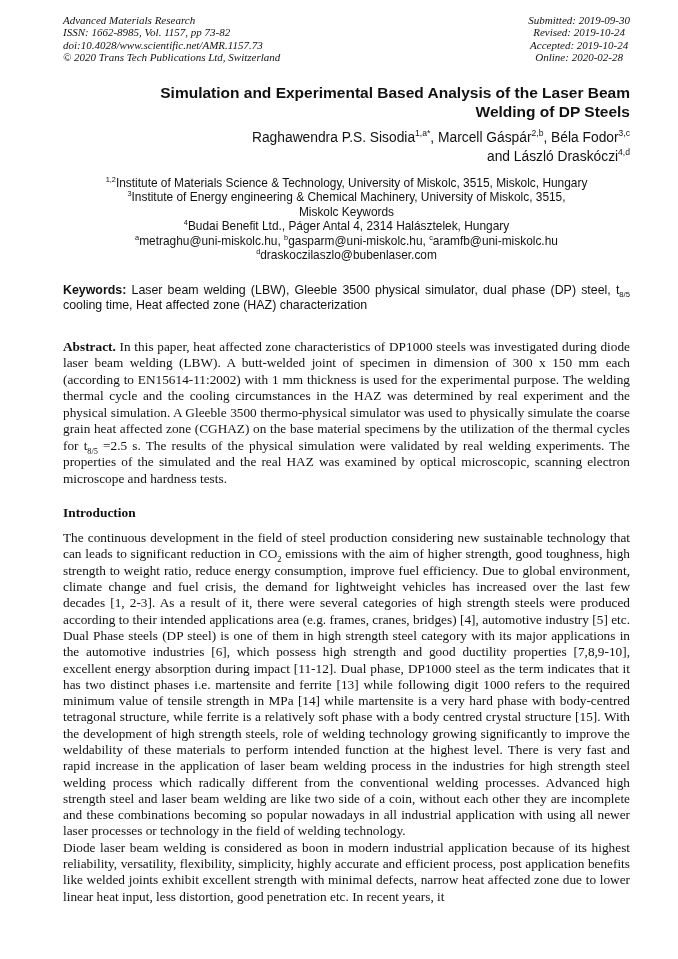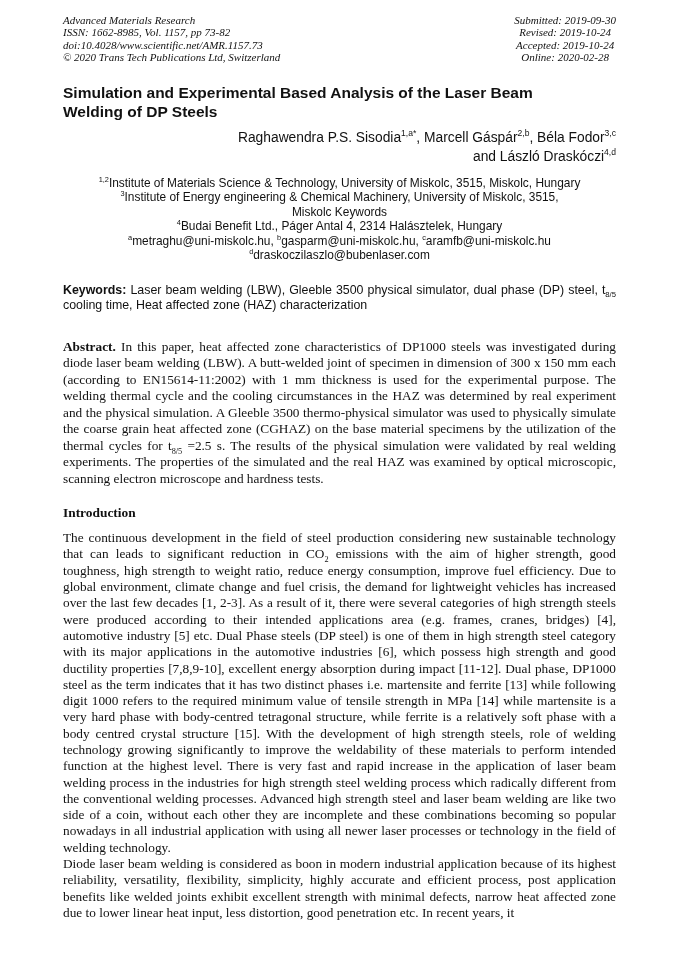--- a/index.html
+++ b/index.html
@@ -3,30 +3,30 @@
 <meta charset="utf-8">
 <style>
   html,body { margin:0; padding:0; background:#e8e8e8; }
   .page {
     position: relative;
     width: 678px;
     height: 959px;
     margin: 0 auto;
     background: #ffffff;
     box-sizing: border-box;
-    padding: 14px 62px 0 63px;
+    padding: 14px 48px 0 63px;
     overflow: hidden;
     color: #111111;
   }
   
   .hdr { display:flex; justify-content:space-between; font-family:"Liberation Serif", serif; font-style:italic; font-size:11px; line-height:12.4px; }
   .hdr-left { text-align:left; }
   .hdr-right { text-align:center; }
   
-  .title { margin-top:19px; text-align:left; font-family:"Liberation Sans", sans-serif; font-weight:bold; font-size:15.5px; line-height:19px; }
+  .title { margin-top:19px; text-align:right; font-family:"Liberation Sans", sans-serif; font-weight:bold; font-size:15.5px; line-height:19px; }
   .authors { margin-top:7px; text-align:right; font-family:"Liberation Sans", sans-serif; font-size:13.8px; line-height:19.5px; }
   
   .affils { margin-top:9px; text-align:center; font-family:"Liberation Sans", sans-serif; font-size:11.9px; line-height:14.5px; }
   .affil { }
   
   .keywords { margin-top:20px; font-family:"Liberation Sans", sans-serif; font-size:12.4px; line-height:15.5px; text-align:justify; }
   .keywords b { font-weight:bold; }
   
   .abstract { margin-top:25px; font-family:"Liberation Serif", serif; font-size:13.3px; line-height:16.5px; text-align:justify; }
   .abstract b { font-weight:bold; }

